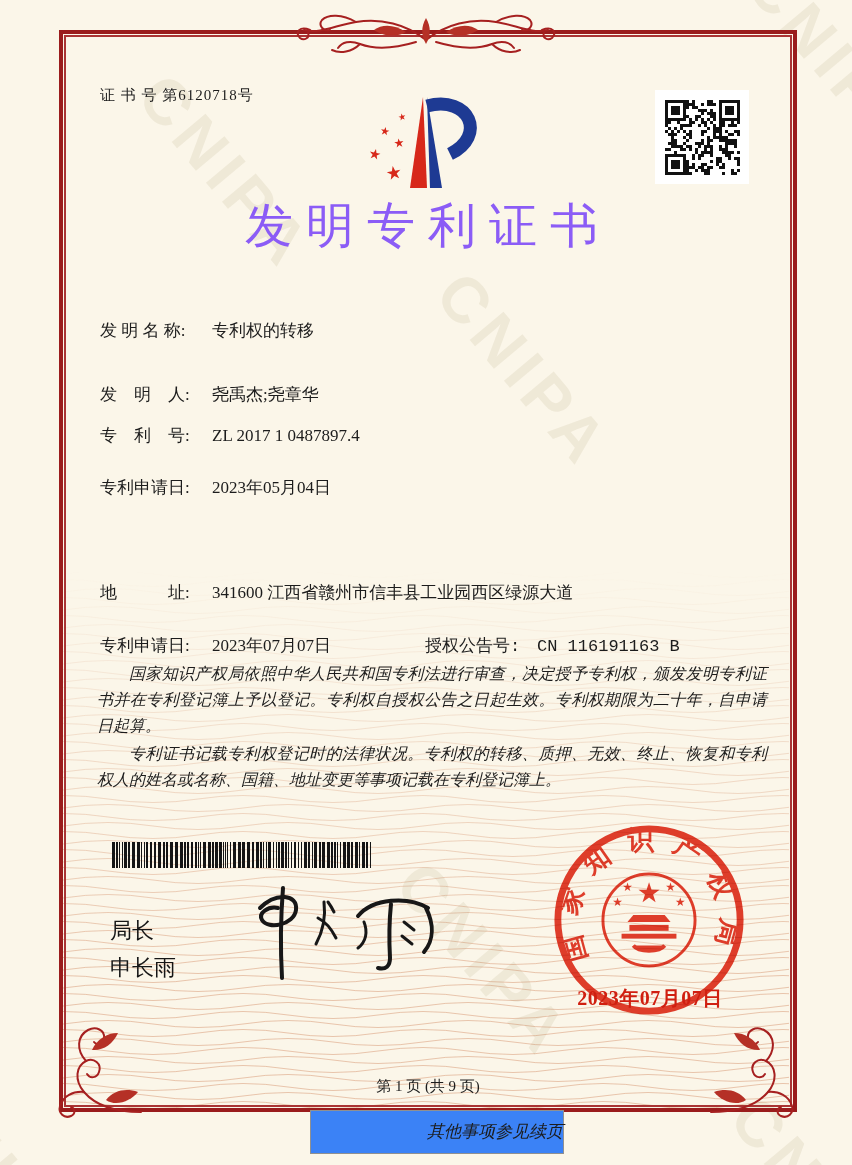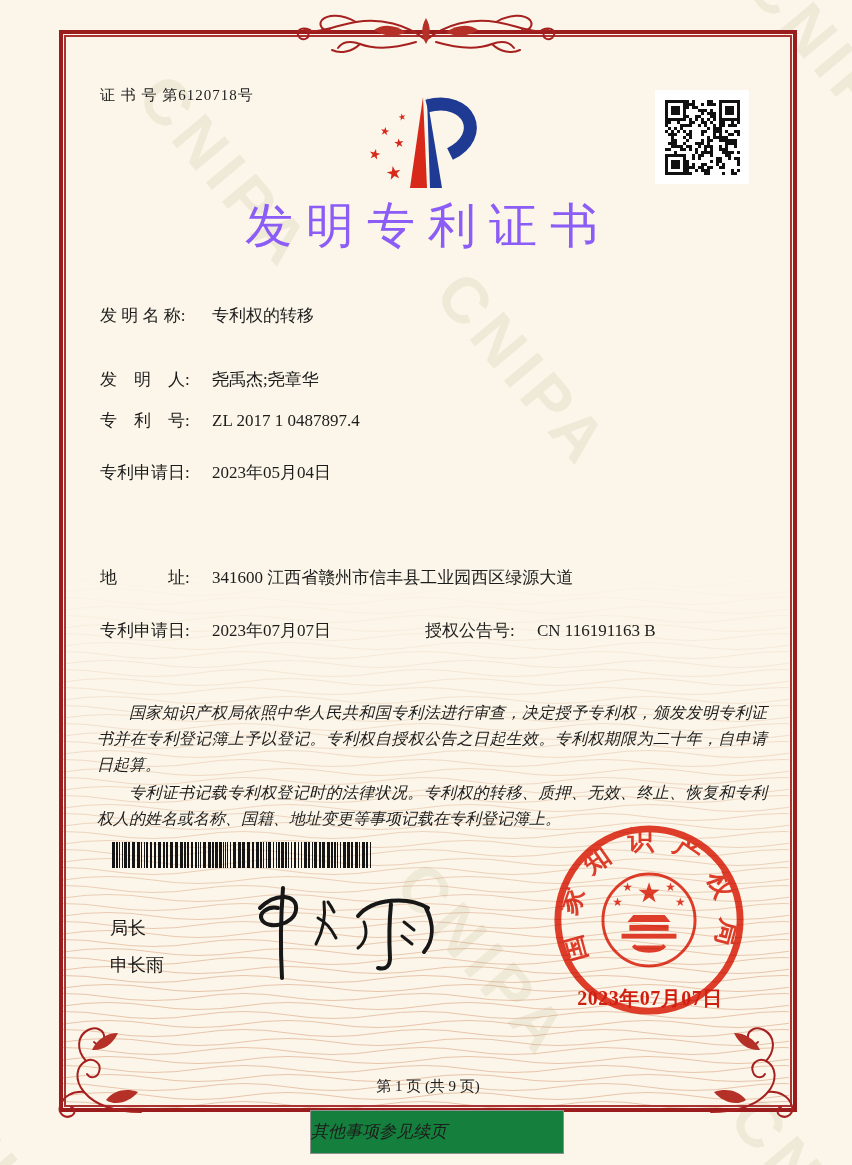--- a/index.html
+++ b/index.html
@@ -21,39 +21,39 @@
   .ornament{position:absolute;z-index:4;}
   .ornament path{stroke:#a62020;stroke-width:2;fill:none;stroke-linecap:round;}
   .ornament path.fill{fill:#b53026;stroke:none;}
   
   .content{position:absolute;z-index:5;}
   .certno{left:100px;top:86px;font-size:15px;letter-spacing:1px;}
   .title{left:59px;top:194px;width:738px;text-align:center;font-size:48px;letter-spacing:13px;color:#8b5cf6;}
   .qr{left:655px;top:90px;width:94px;height:94px;background:#fff;display:flex;align-items:center;justify-content:center;}
   .qr svg rect{fill:#111;}
   .field-row{left:100px;width:680px;font-size:17px;}
-  .flabel{display:inline-block;min-width:104px;}
+  .flabel{display:inline-block;min-width:104px;margin-top:15px;}
   .fvalue{margin-left:8px;}
-  .grant2{position:absolute;left:325px;top:0;white-space:nowrap;}
-  .paras{left:97px;top:661px;width:670px;font-size:16px;line-height:26px;font-style:italic;text-align:justify;margin-top:39px;}
+  .grant2{position:absolute;left:325px;top:0;white-space:nowrap;font-family:Liberation Mono, monospace;}
+  .paras{left:97px;top:661px;width:670px;font-size:16px;line-height:26px;font-style:italic;text-align:justify;}
   .paras p{margin:0 0 2px;text-indent:2em;}
   .barcode{left:110px;top:842px;}
   .barcode rect{fill:#151515;}
-  .sig-label{left:110px;font-size:18px;font-family:Liberation Serif, serif;color:#161616;}
+  .sig-label{left:110px;font-size:22px;font-family:Liberation Serif, serif;color:#161616;}
   .signature{left:228px;top:878px;}
   .signature path{stroke:#171717;fill:none;stroke-linecap:round;stroke-linejoin:round;}
   .seal{left:551px;top:822px;width:196px;height:196px;mix-blend-mode:multiply;opacity:.93;}
   .seal *{fill:#e0301e;}
   .seal .ring{fill:none;stroke:#e0301e;stroke-width:7;}
   .seal .thin{fill:none;stroke:#e0301e;stroke-width:3;}
   .seal-date{left:566px;top:985px;width:168px;text-align:center;font-size:20px;font-weight:600;
              color:#d01f10;z-index:6;letter-spacing:0.5px;}
   .footer{left:59px;top:1077px;width:738px;text-align:center;font-size:15px;}
-  .note-box{left:310px;top:1110px;width:252px;height:42px;background:#15803d;border:1px solid #909090;
-            z-index:6;text-align:left;line-height:42px;font-size:17px;font-style:italic;}
+  .note-box{left:310px;top:1110px;width:252px;height:42px;background:#3b82f6;border:1px solid #909090;
+            z-index:6;text-align:right;line-height:42px;font-size:17px;font-style:italic;}
 </style>
 </head>
 <body>
 
 <div class="page">
 
   <div class="wm" style="left:180px;top:60px">CNIPA</div>
   <div class="wm" style="left:478px;top:258px">CNIPA</div>
   <div class="wm" style="left:-132px;top:428px">CNIPA</div>
   <div class="wm" style="left:438px;top:848px">CNIPA</div>

